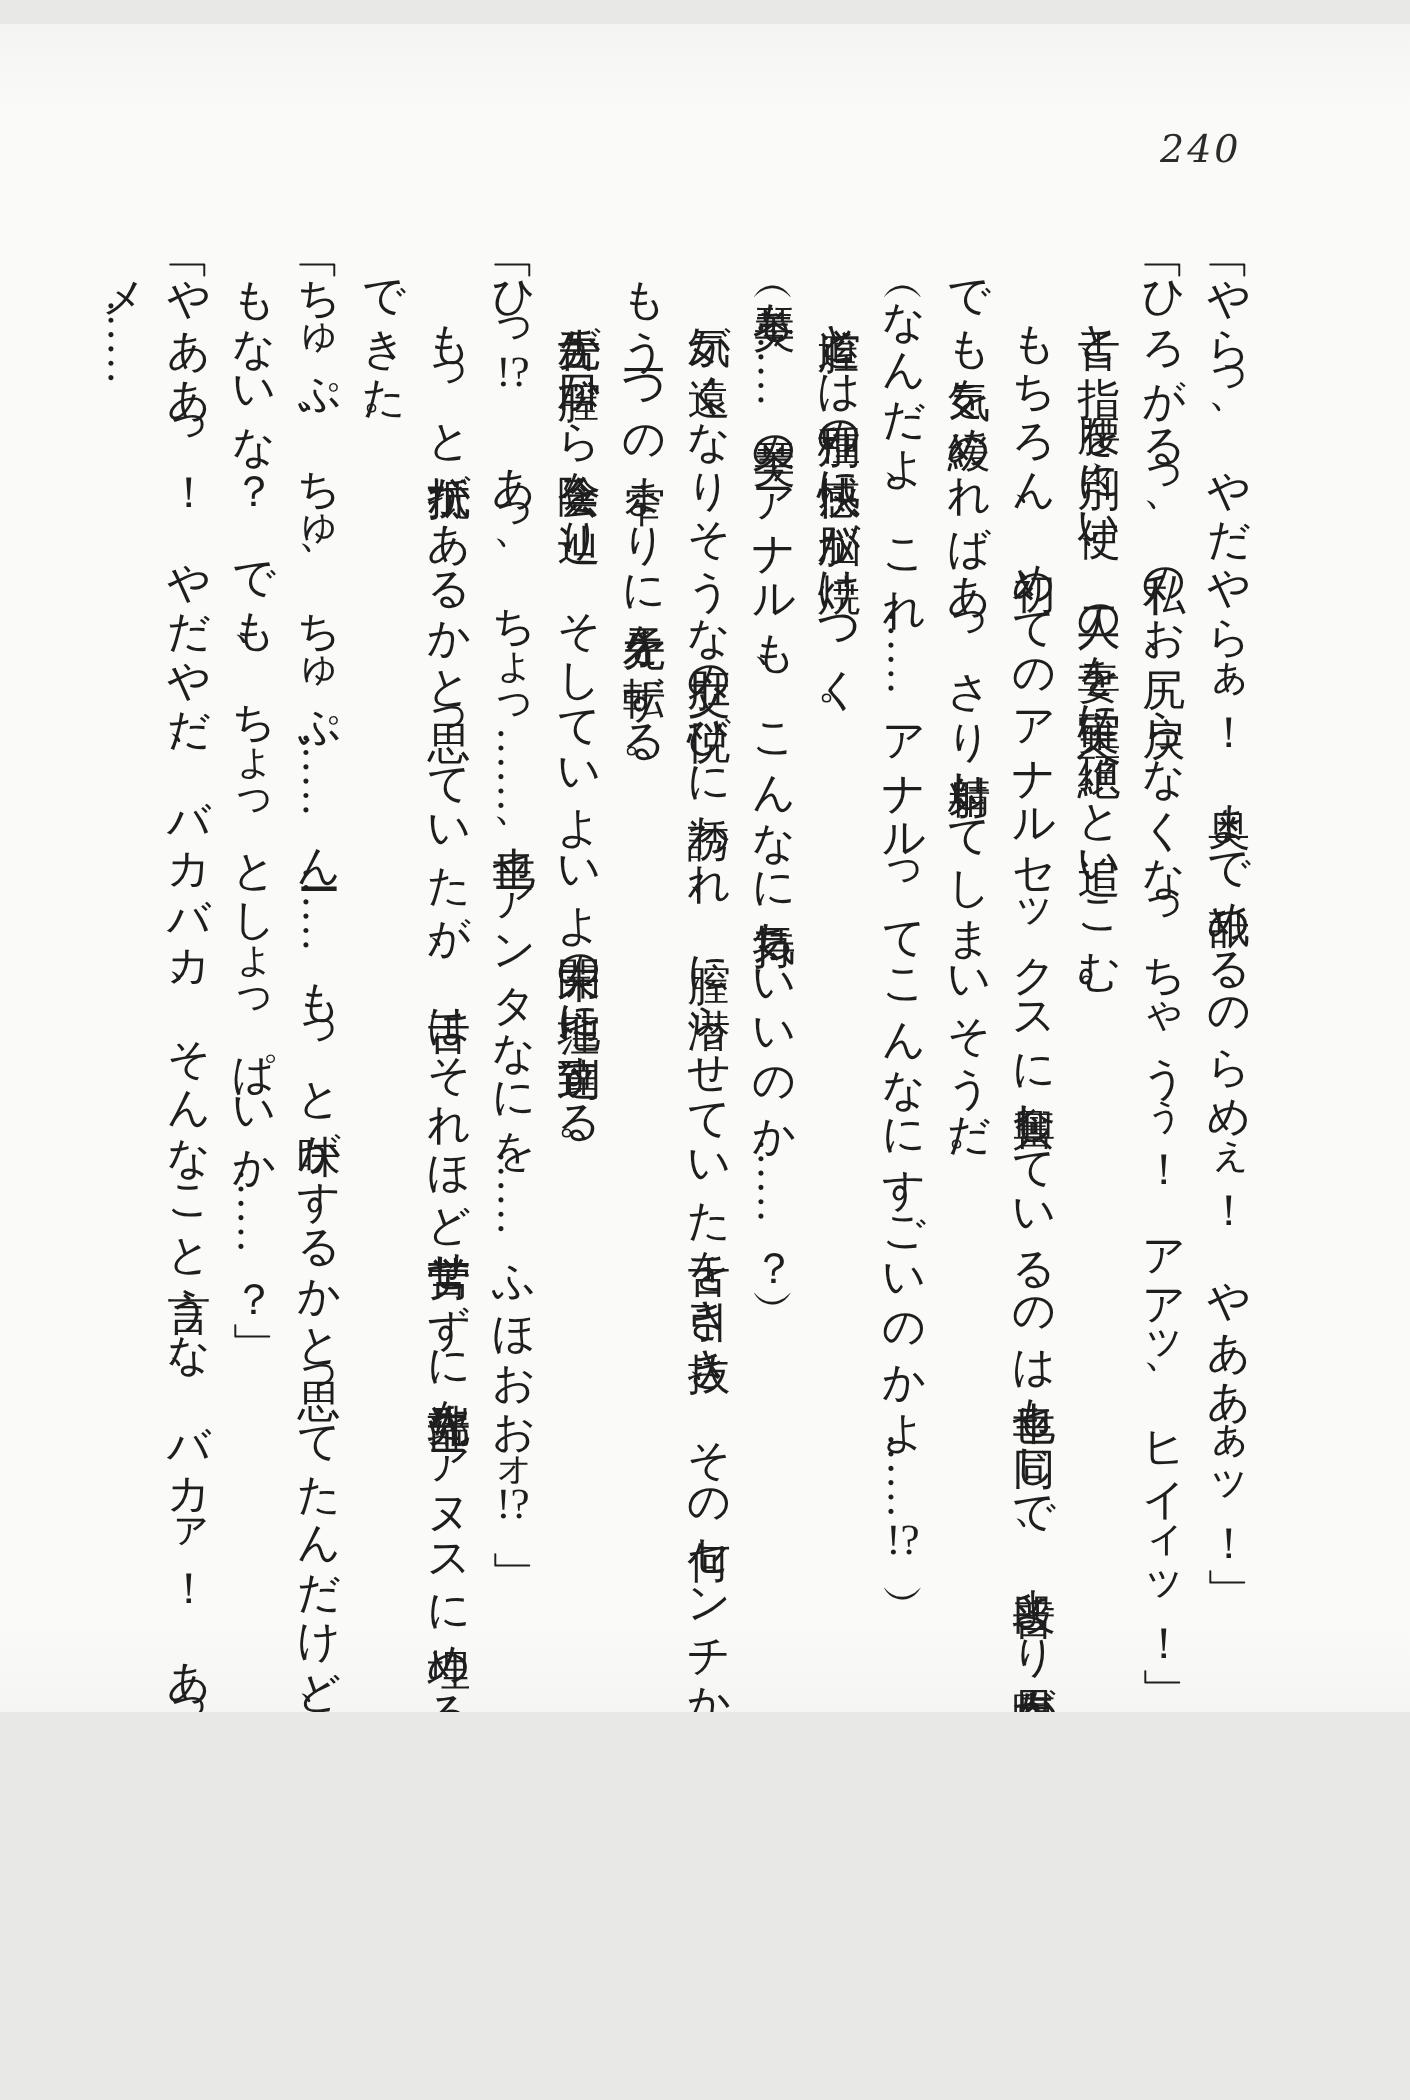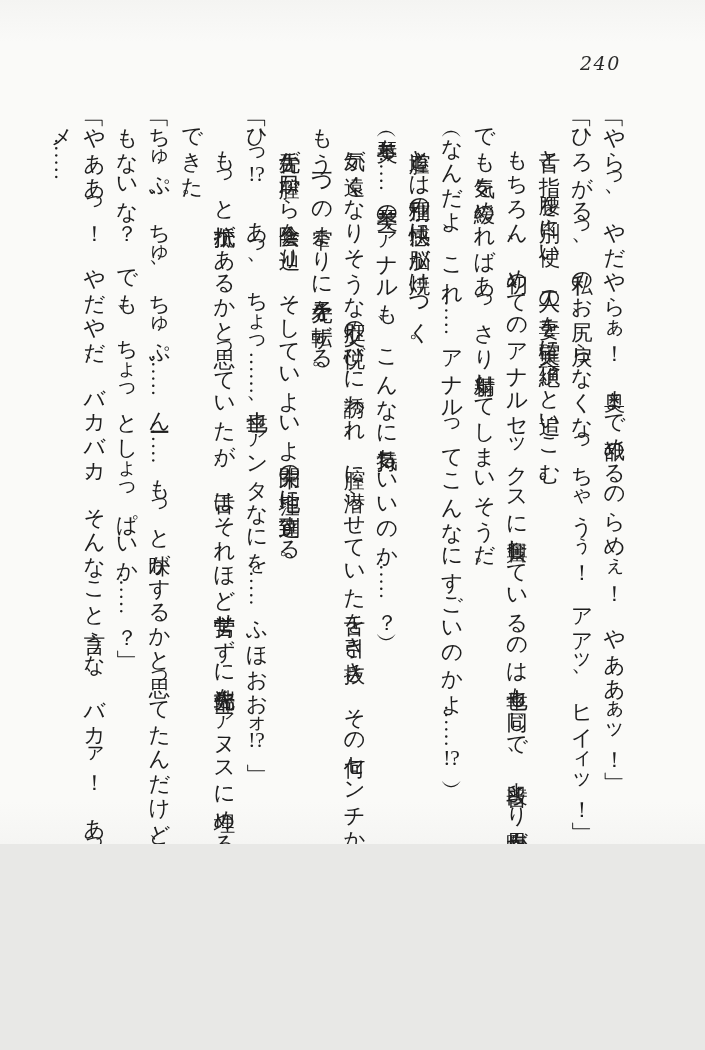--- a/index.html
+++ b/index.html
@@ -4,21 +4,21 @@
 <style>
   html, body {
     margin: 0;
     padding: 0;
     background: #e8e8e6;
   }
   .page {
     position: relative;
     width: 705px;
     height: 844px;
-    margin: 0 auto;
+    margin: 12px auto;
     background: linear-gradient(180deg, #f4f4f2 0%, #fafaf8 5%, #fafaf8 95%, #f5f5f3 100%);
     overflow: hidden;
     font-family: "Liberation Serif", "DejaVu Serif", serif;
   }
   .page-number {
     position: absolute;
     top: 52px;
     left: 580px;
     font-family: "DejaVu Serif", "Liberation Serif", serif;
     font-style: italic;

